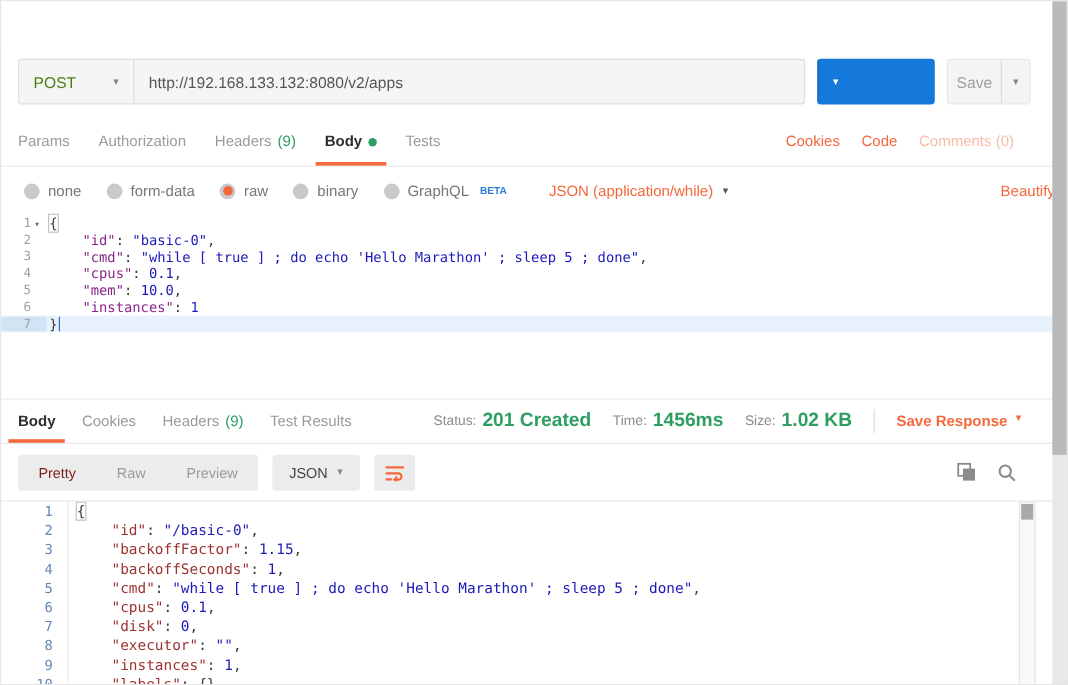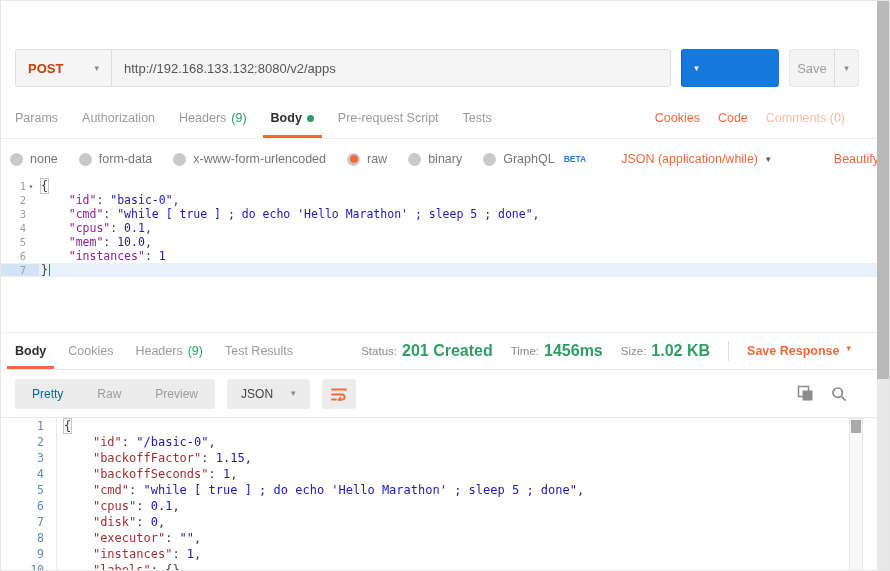--- a/index.html
+++ b/index.html
@@ -13,21 +13,21 @@
   #app{position:relative;width:890px;height:571px;background:#fff;overflow:hidden;border:1px solid #E6E6E6}
 
   
   .hdr{position:absolute;top:0;left:0;width:878px;height:36px;background:#F7F7F7;border-bottom:1px solid #ECECEC;display:flex;align-items:center;padding-left:14px}
   .hdr .ttl{font-size:13px;font-weight:700;color:#4D4D4D}
 
   
   .urlrow{position:absolute;top:36px;left:0;width:878px;height:61px;background:#fff}
   .urlbox{position:absolute;left:14px;top:12px;width:656px;height:38px;background:#F5F5F5;border:1px solid #DEDEDE;border-radius:3px;display:flex;align-items:stretch}
   .method{width:96px;display:flex;align-items:center;justify-content:space-between;padding:0 12px;border-right:1px solid #DEDEDE;cursor:pointer}
-  .method .mtxt{font-size:13px;color:#c2410c;font-weight:700}
+  .method .mtxt{font-size:13px;color:#4d7c0f;font-weight:400}
   .caret{font-size:9px;color:#888;line-height:1}
   .urlinput{flex:1;border:none;background:transparent;font-size:13px;color:#555;padding:0 12px;outline:none;font-family:"Liberation Sans",sans-serif}
   .sendbtn{position:absolute;left:680px;top:12px;width:98px;height:38px;background:var(--blue);border-radius:3px;display:flex;color:#fff;cursor:pointer}
   .sendbtn .main{width:68px;display:flex;align-items:center;justify-content:center;font-size:13px;font-weight:700}
   .sendbtn .drop{width:30px;display:flex;align-items:center;justify-content:center;border-left:1px solid rgba(0,0,0,.18)}
   .sendbtn .caret{color:#fff}
   .savebtn{position:absolute;left:788px;top:12px;width:70px;height:38px;background:#F4F4F4;border:1px solid #E7E7E7;border-radius:3px;display:flex;color:#9E9E9E;cursor:pointer}
   .savebtn .main{width:44px;display:flex;align-items:center;justify-content:center;font-size:13px}
   .savebtn .drop{width:24px;display:flex;align-items:center;justify-content:center;border-left:1px solid #DDD}
 
@@ -36,21 +36,21 @@
   .tab{position:relative;height:100%;display:flex;align-items:center;font-size:12.5px;color:var(--tab-inactive);cursor:pointer;gap:5px}
   .tab.active{color:#2F2F2F;font-weight:600}
   .tab.active::after{content:'';position:absolute;left:-8px;right:-8px;bottom:0;height:3px;background:var(--orange)}
   .tab .cnt{color:var(--green)}
   .tab .dot{width:7px;height:7px;border-radius:50%;background:var(--green)}
   .toplinks{margin-left:auto;display:flex;align-items:center;gap:18px;padding-right:34px}
   .lnk{font-size:12.5px;color:var(--orange);cursor:pointer}
   .lnk.faded{opacity:.45}
 
   
-  .moderow{position:absolute;top:138px;left:0;width:878px;height:40px;display:flex;align-items:center;padding-left:9px;gap:21px}
+  .moderow{position:absolute;top:138px;left:0;width:878px;height:40px;display:flex;align-items:center;padding-left:19px;gap:21px}
   .ritem{display:flex;align-items:center;gap:7px;cursor:pointer}
   .rdot{width:13px;height:13px;border-radius:50%;background:#C9C9C9;position:relative;flex:none}
   .rdot.sel::after{content:'';position:absolute;left:2.5px;top:2.5px;right:2.5px;bottom:2.5px;border-radius:50%;background:var(--orange)}
   .rlab{font-size:12.5px;color:#767676}
   .beta{font-size:8.5px;font-weight:700;color:var(--beta);vertical-align:super;margin-left:2px}
   .jsontype{margin-left:14px;display:flex;align-items:center;gap:8px;cursor:pointer}
   .jsontype .jt{font-size:12.5px;color:var(--orange)}
   .jsontype .caret{color:#555}
   .beautify{margin-left:auto;font-size:12.5px;color:var(--orange);cursor:pointer}
 
@@ -80,22 +80,22 @@
   .stat .sv{font-size:16px;color:var(--green);font-weight:600}
   .vdiv{width:1px;height:20px;background:#DDD}
   .saveresp{display:flex;align-items:flex-start;gap:7px;cursor:pointer}
   .saveresp .srt{font-size:12.5px;font-weight:700;color:var(--orange)}
   .saveresp .caret{color:var(--orange)}
 
   
   .restb{position:absolute;top:369px;left:0;width:878px;height:48px;border-bottom:1px solid #E9E9E9;display:flex;align-items:center;padding-left:14px}
   .seg{background:#ECECEC;border-radius:3px;height:30px;display:flex;align-items:center}
   .seg .vitem{padding:0 17px;font-size:12px;color:var(--tab-inactive);cursor:pointer}
-  .seg .vitem.active{color:#0369a1}
-  .fmtseg{margin-left:12px;padding:0 14px;gap:18px;cursor:pointer}
+  .seg .vitem.active{color:#7f1d1d}
+  .fmtseg{margin-left:12px;padding:0 14px;gap:8px;cursor:pointer}
   .fmtseg .ft{font-size:12px;color:#444}
   .wrapseg{margin-left:12px;width:34px;justify-content:center;cursor:pointer}
   .rticons{margin-left:auto;display:flex;align-items:center;gap:17px;padding-right:32px}
   .icon-btn{cursor:pointer;display:flex;align-items:center}
 
   
   #res-editor{top:417px;width:878px;height:154px;overflow:hidden}
   #res-editor .crow{height:16px;font-size:12px}
   #res-editor .gut{width:56px;font-size:11.5px;padding-right:12px;color:var(--gut-res);border-right:1px solid #EAEAEA;height:100%}
   #res-editor .ctext{padding-left:7px}
@@ -145,46 +145,39 @@
         </div>
         <div class="tab">
           <span class="lbl">Headers</span>
           <span class="cnt">(9)</span>
         </div>
         <div class="tab active">
           <span class="lbl">Body</span>
           <span class="dot"></span>
         </div>
         <div class="tab">
-          <span class="lbl">Pre-request Script</span>
-        </div>
-        <div class="tab">
           <span class="lbl">Tests</span>
         </div>
       </div>
     <div class="toplinks">
       <span class="lnk">Cookies</span>
       <span class="lnk">Code</span>
       <span class="lnk faded">Comments (0)</span>
     </div>
   </div>
 
   <div class="moderow">
     <div id="modes-host" style="display:flex;align-items:center;gap:21px">
         <div class="ritem">
           <span class="rdot"></span>
           <span class="rlab">none</span>
         </div>
         <div class="ritem">
           <span class="rdot"></span>
           <span class="rlab">form-data</span>
-        </div>
-        <div class="ritem">
-          <span class="rdot"></span>
-          <span class="rlab">x-www-form-urlencoded</span>
         </div>
         <div class="ritem">
           <span class="rdot sel"></span>
           <span class="rlab">raw</span>
         </div>
         <div class="ritem">
           <span class="rdot"></span>
           <span class="rlab">binary</span>
         </div>
         <div class="ritem">

